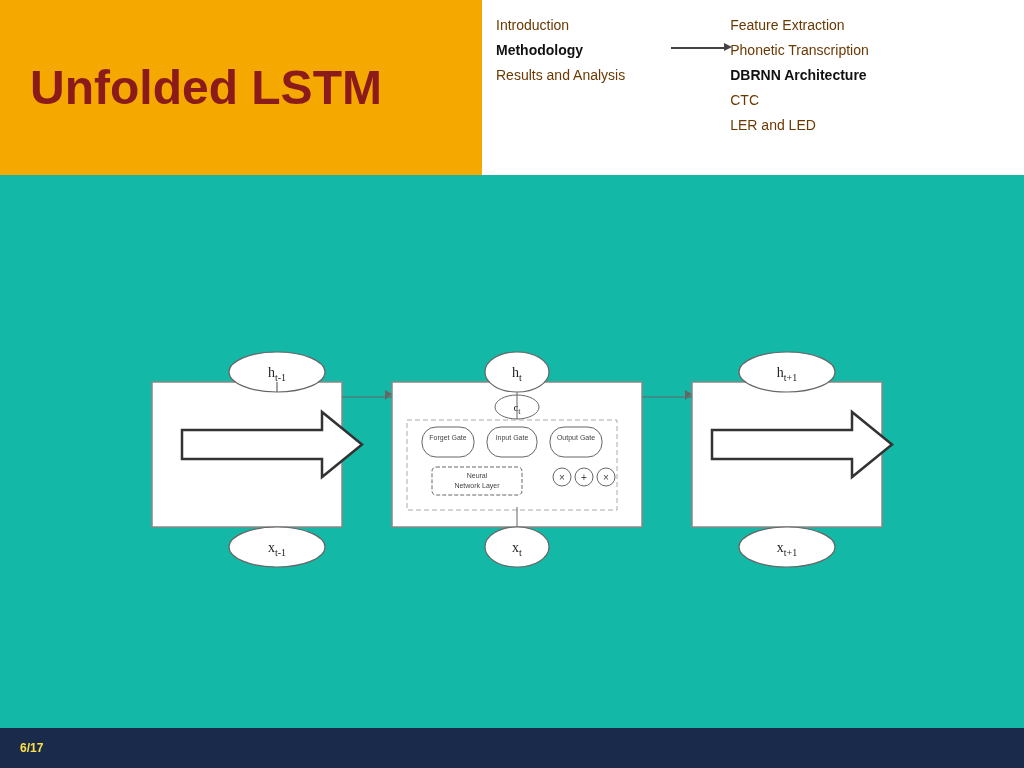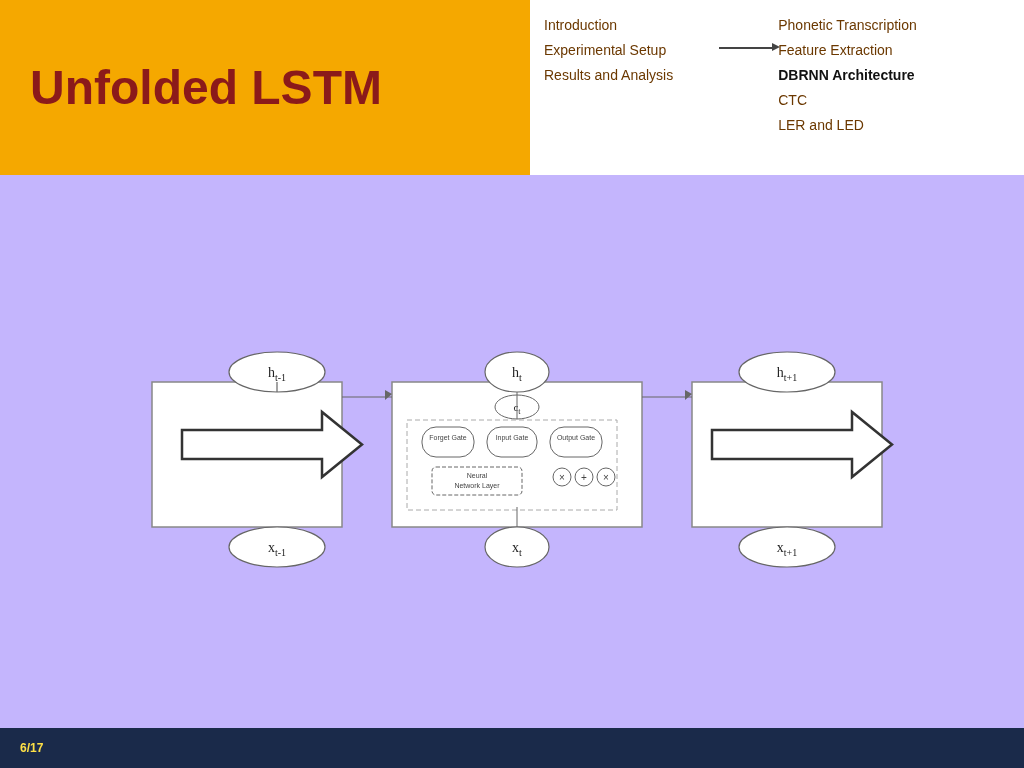--- a/index.html
+++ b/index.html
@@ -15,39 +15,39 @@
     
     #header {
       width: 1024px;
       height: 175px;
       display: flex;
       flex-direction: row;
     }
 
     #header-left {
       background: #F5A800;
-      width: 530px;
+      width: 482px;
       height: 175px;
       display: flex;
       align-items: center;
       padding-left: 30px;
     }
 
     #header-left h1 {
       color: #8B1A1A;
       font-size: 48px;
       font-weight: bold;
       font-family: Arial, sans-serif;
     }
 
     
     #main {
       width: 1024px;
       height: 553px;
-      background: #c4b5fd;
+      background: #14b8a6;
       position: relative;
       display: flex;
       align-items: center;
       justify-content: center;
     }
 
     
     #footer {
       width: 1024px;
       height: 40px;
@@ -125,33 +125,31 @@
 </head>
 <body>
 
 <div id="header">
   <div id="header-left">
     <h1>Unfolded LSTM</h1>
   </div>
   <div class="header-nav-wrapper">
     <div class="nav-left-col">
       <span class="nav-text">Introduction</span>
-      <div class="arrow-row">
-        <span class="nav-text">Experimental Setup</span>
-      </div>
+      <span class="nav-text bold">Methodology</span>
       <span class="nav-text">Results and Analysis</span>
     </div>
     <div style="display:flex;align-items:flex-start;padding-top:28px;padding-right:4px;">
       <div style="display:flex;flex-direction:column;align-items:center;justify-content:flex-start;margin-top:4px;">
         <div class="arrow-line"></div>
       </div>
     </div>
     <div class="nav-right-col">
+      <span class="nav-text">Feature Extraction</span>
       <span class="nav-text">Phonetic Transcription</span>
-      <span class="nav-text">Feature Extraction</span>
       <span class="nav-text bold">DBRNN Architecture</span>
       <span class="nav-text">CTC</span>
       <span class="nav-text">LER and LED</span>
     </div>
   </div>
 </div>
 
 <div id="main">
   <svg id="lstm-svg" viewBox="0 0 780 340" xmlns="http://www.w3.org/2000/svg">
 

